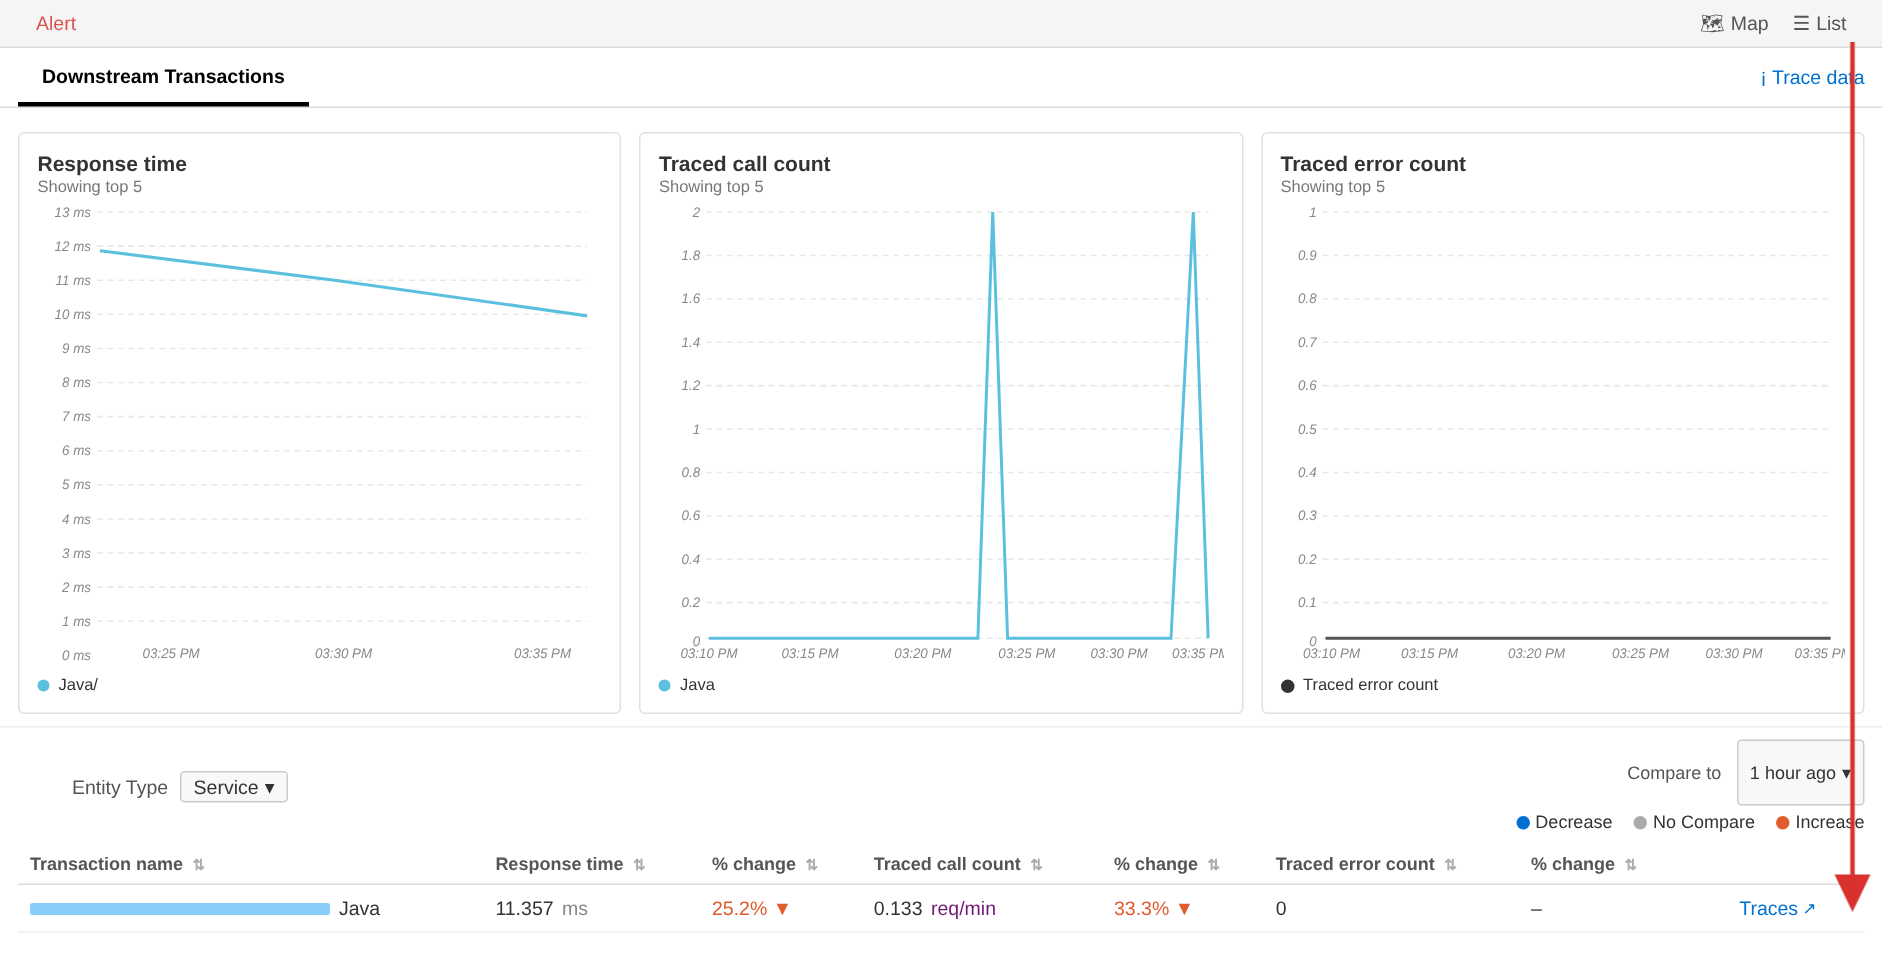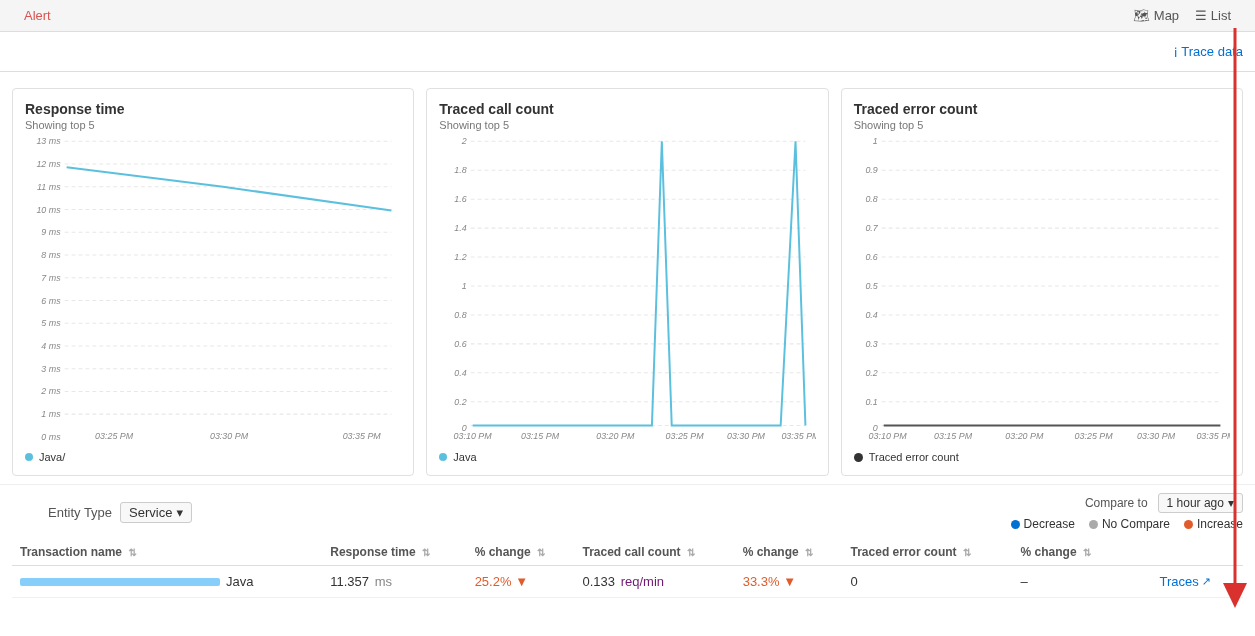--- a/index.html
+++ b/index.html
@@ -74,21 +74,21 @@
     }
     .entity-type-label { color: #555; }
     .service-dropdown {
       border: 1px solid #ccc; border-radius: 3px; padding: 2px 8px; font-size: 13px; cursor: pointer; background: #f8f8f8; display: flex; align-items: center; gap: 4px;
     }
     .compare-row {
       display: flex; align-items: center; gap: 10px; font-size: 12px;
     }
     .compare-label { color: #555; }
     .compare-dropdown {
-      border: 1px solid #ccc; border-radius: 3px; padding: 2px 8px; font-size: 12px; cursor: pointer; background: #f8f8f8; display: flex; align-items: center; gap: 4px;
+      border: 1px solid #ccc; border-radius: 3px; padding: 14px 8px; font-size: 12px; cursor: pointer; background: #f8f8f8; display: flex; align-items: center; gap: 4px;
     }
     .legend-row {
       display: flex; gap: 14px; align-items: center; font-size: 12px;
     }
     .legend-item { display: flex; align-items: center; gap: 4px; }
     .legend-circle { width: 9px; height: 9px; border-radius: 50%; display: inline-block; }
 
     table {
       width: 100%; border-collapse: collapse; font-size: 13px;
     }
@@ -127,20 +127,21 @@
     </button>
     <button class="top-bar-btn">
       <span>☰</span>
       <span>List</span>
     </button>
   </div>
 </div>
 
 <div class="tabs-bar">
   <div class="tabs">
+    <div class="tab active">Downstream Transactions</div>
   </div>
   <div class="trace-data-link">
     <span style="color:#0070d2;font-size:13px;">ℹ</span>
     <span>Trace data</span>
   </div>
 </div>
 
 <div class="charts-section">
 
   <div class="chart-card">

